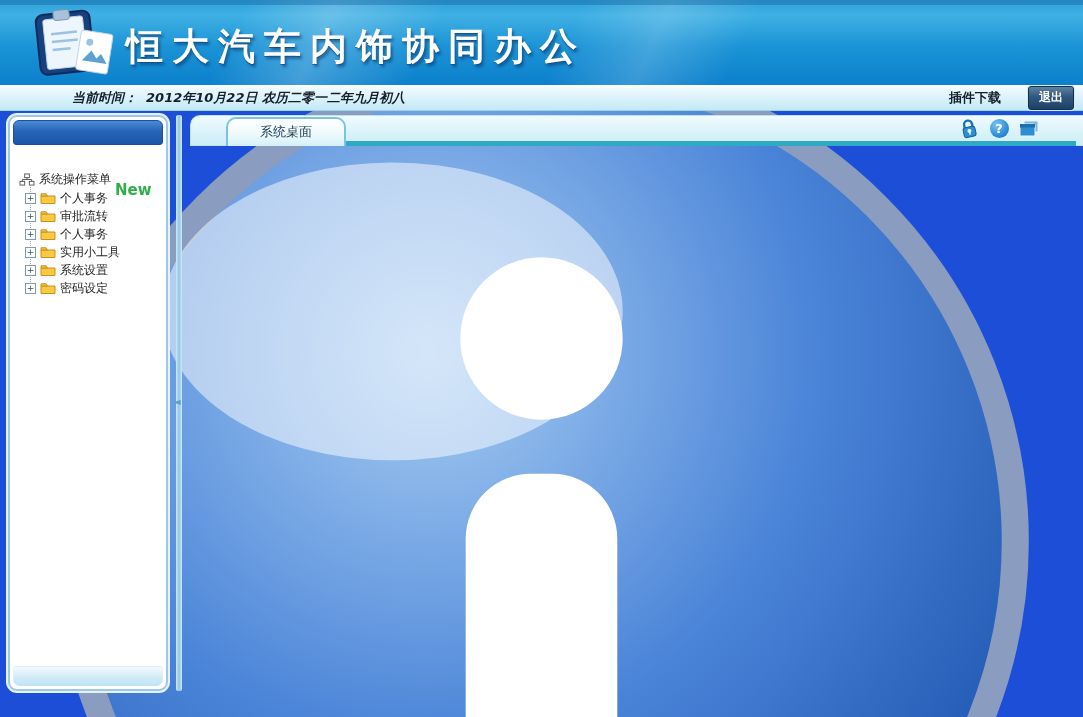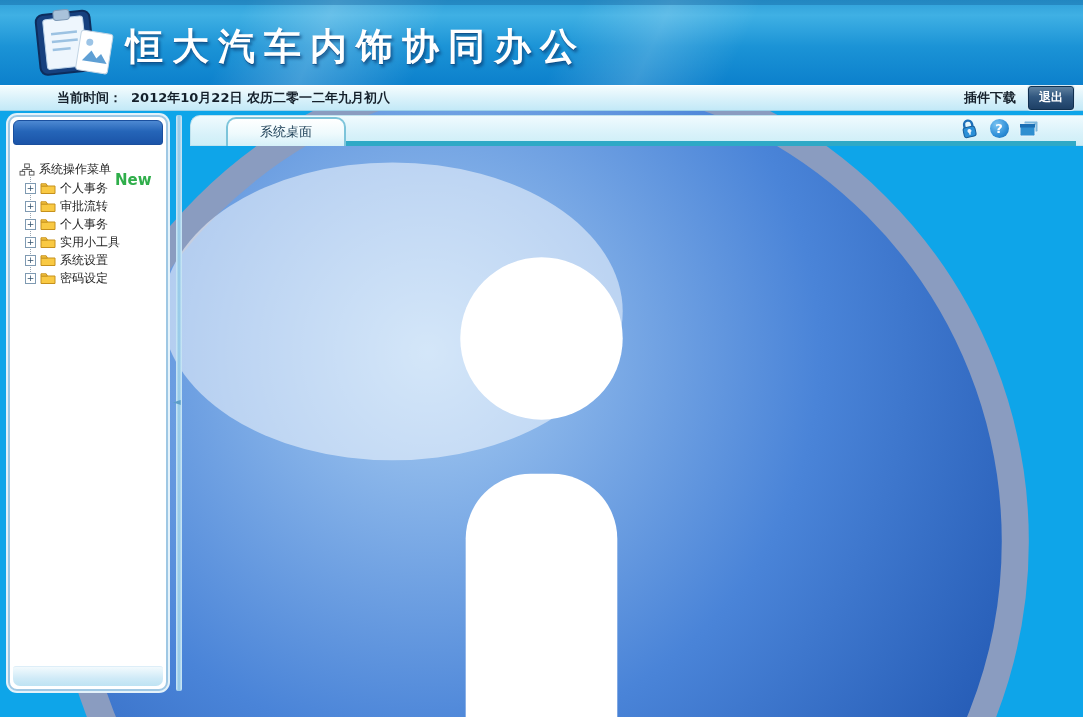--- a/index.html
+++ b/index.html
@@ -1,51 +1,51 @@
 <!DOCTYPE html>
 <html><head>
 <meta charset="utf-8">
 <style>
   html,body{margin:0;padding:0;}
-  .page{position:relative;width:1083px;height:717px;background:#0ea5e9;overflow:hidden;
+  .page{position:relative;width:1083px;height:717px;background:#1d4ed8;overflow:hidden;
         font-family:"DejaVu Sans","Liberation Sans",sans-serif;}
 
   
   .banner{position:absolute;left:0;top:0;width:100%;height:85px;
     background:linear-gradient(180deg,#2f9fd8 0%,#3fb0e4 18%,#1b93d6 55%,#0c80cc 100%);}
   .banner::before{content:"";position:absolute;inset:0;
     background:linear-gradient(115deg,transparent 22%,rgba(255,255,255,.22) 30%,transparent 40%,
                transparent 52%,rgba(255,255,255,.18) 60%,transparent 68%);}
   .banner::after{content:"";position:absolute;left:0;top:0;width:100%;height:5px;background:rgba(12,90,150,.35);}
   .logo{position:absolute;left:26px;top:6px;width:94px;height:74px;}
   .app-title{position:absolute;left:126px;top:22px;color:#ffffff;font-size:37px;font-weight:bold;
     letter-spacing:9px;text-shadow:2px 3px 3px rgba(8,56,110,.6),0 1px 0 rgba(20,90,150,.8);white-space:nowrap;}
 
   
   .infobar{position:absolute;left:0;top:85px;width:100%;height:26px;box-sizing:border-box;
     background:linear-gradient(180deg,#f4fcfe 0%,#d8f1fa 55%,#c3e9f7 100%);
     border-top:1px solid #ffffff;border-bottom:1px solid #9ed2e8;
     display:flex;align-items:center;font-size:13px;color:#15202b;font-weight:bold;}
   .infobar .grp{white-space:nowrap;}
   .infobar .g1{margin-left:8px;}
-  .infobar .g2{margin-left:57px;}
+  .infobar .g2{margin-left:72px;font-style:italic;}
   .infobar .spacer{flex:1;}
-  .plugin-link{margin-right:12px;cursor:pointer;font-weight:bold;}
+  .plugin-link{margin-right:27px;cursor:pointer;font-weight:bold;}
   .logout-btn{margin-right:9px;cursor:pointer;color:#ffffff;font-size:12px;font-weight:bold;
     padding:2px 10px 3px;border-radius:3px;border:1px solid #10304f;
     background:linear-gradient(180deg,#60819f 0%,#31577f 45%,#1e4066 100%);
     box-shadow:0 0 0 1px #d5e8f4;}
 
   
   .sidebar{position:absolute;left:8px;top:115px;width:160px;height:576px;box-sizing:border-box;
     background:#ffffff;border:2px solid #9fc8e4;border-radius:9px;box-shadow:0 0 0 2px #e4f2fa;}
   .sidebar-header{margin:3px 3px 0 3px;height:25px;border-radius:6px 6px 3px 3px;
     background:linear-gradient(180deg,#4d89d2 0%,#2565b8 45%,#1b54a8 100%);
     border:1px solid #1a4f9e;box-sizing:border-box;}
-  .tree{padding:15px 2px 0 9px;font-size:12px;color:#1e1e1e;}
+  .tree{padding:25px 2px 0 9px;font-size:12px;color:#1e1e1e;}
   .tree-root{display:flex;align-items:center;gap:4px;height:19px;cursor:pointer;position:relative;}
   .root-badge{color:#2fae4a;font-weight:bold;font-size:15px;position:absolute;left:96px;top:11px;}
   .tree-children{position:relative;margin-left:6px;}
   .tree-children::before{content:"";position:absolute;left:5px;top:-2px;bottom:9px;border-left:1px dotted #9aa6b2;}
   .tree-item{display:flex;align-items:center;gap:4px;height:18px;cursor:pointer;position:relative;}
   .plus-box{width:11px;height:11px;box-sizing:border-box;border:1px solid #7f9ab2;background:#fff;
     font-size:9px;line-height:8px;text-align:center;color:#33536f;flex:0 0 11px;z-index:1;}
   .folder-ic{width:16px;height:13px;flex:0 0 16px;}
   .sidebar-footer{position:absolute;left:3px;right:3px;bottom:3px;height:19px;
     border-radius:3px 3px 7px 7px;border-top:1px solid #ddeef8;

